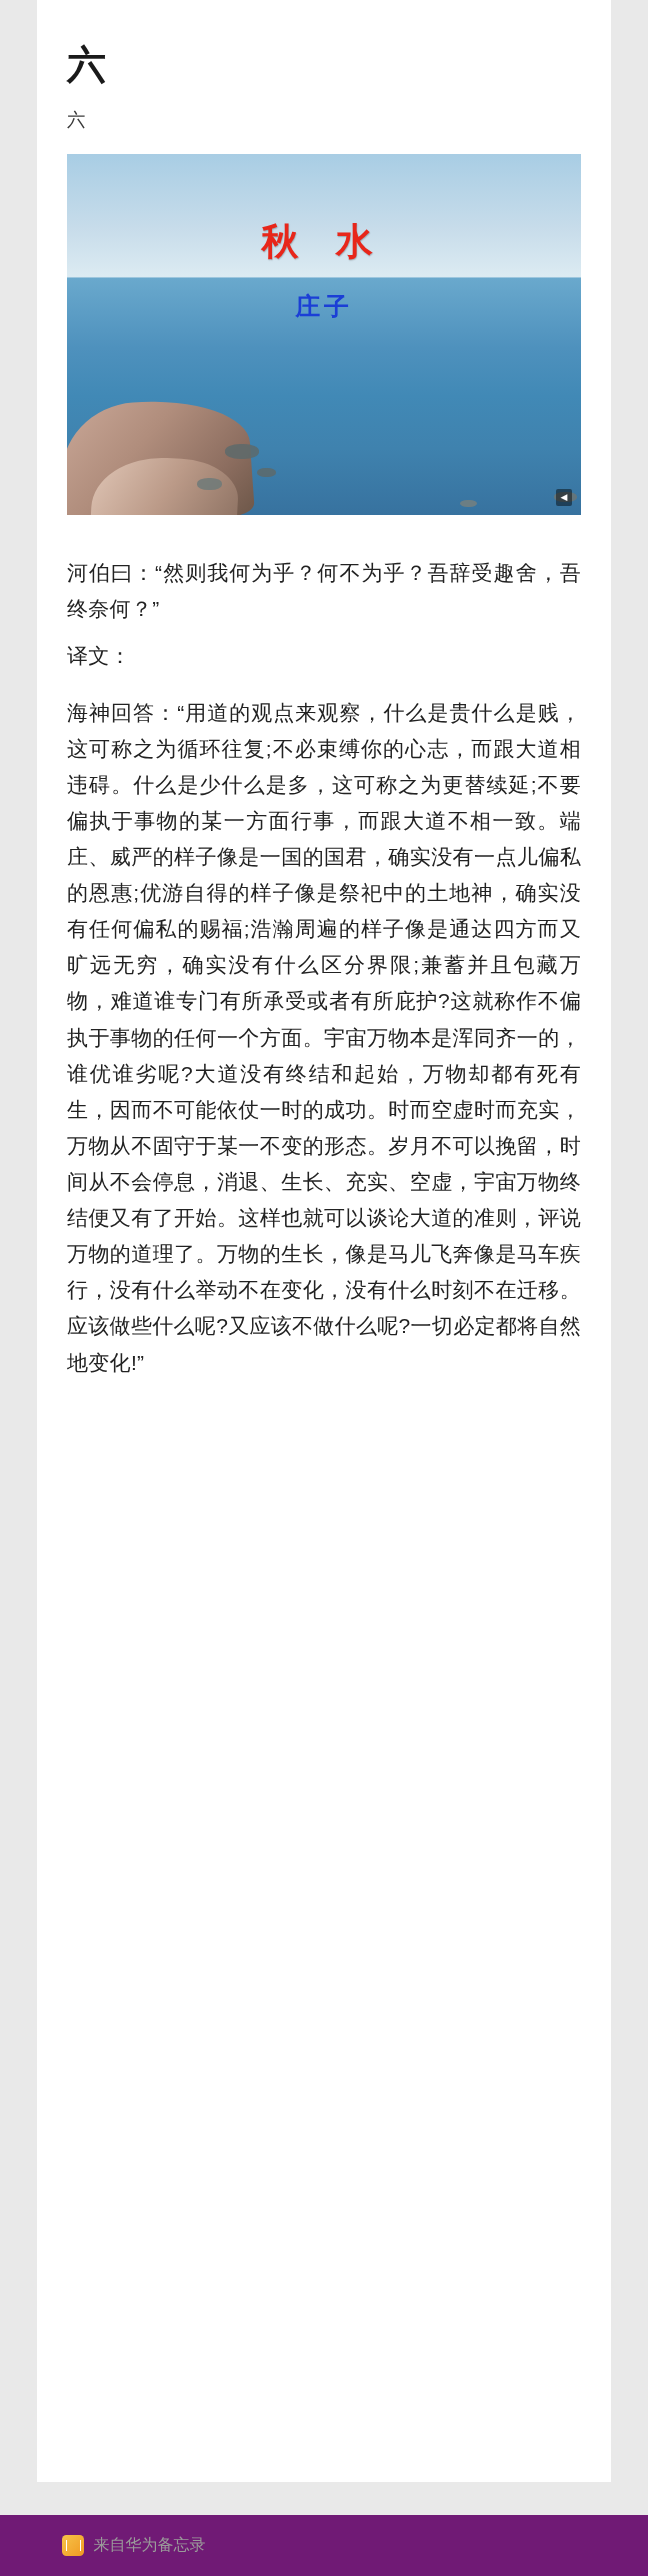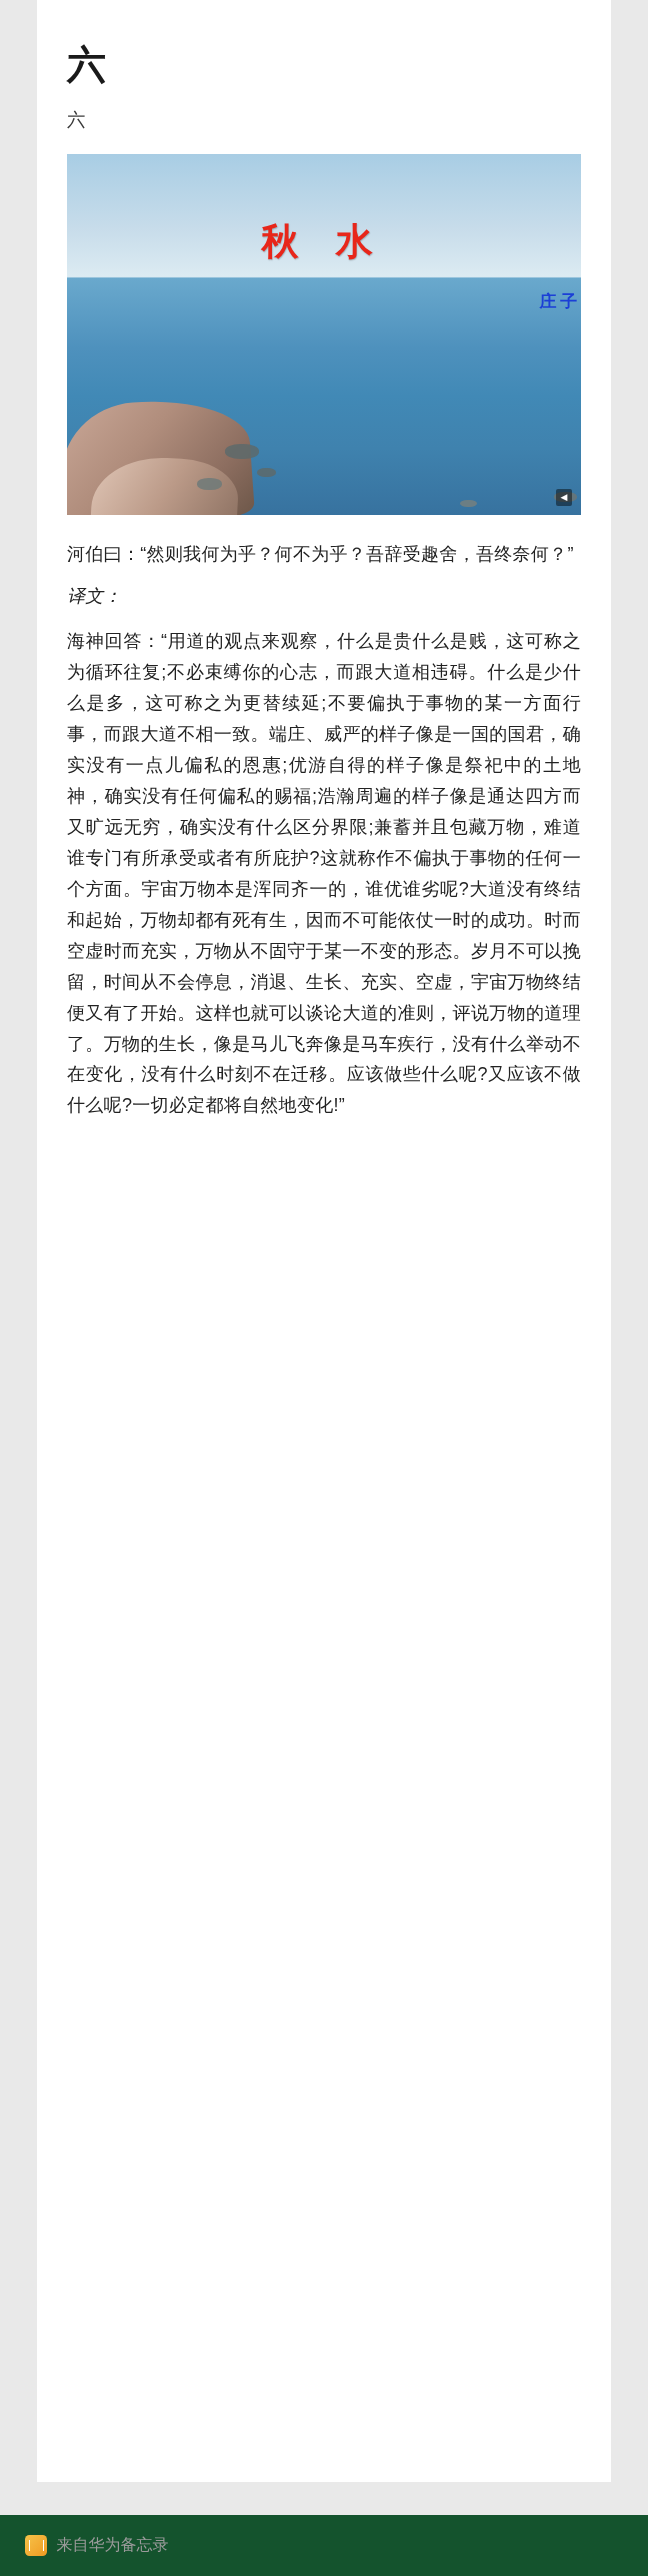--- a/index.html
+++ b/index.html
@@ -41,21 +41,21 @@
     font-size: 18.4px;
     color: #3a3a3a;
     margin: 0 0 21.5px 0;
     line-height: 1.3;
   }
   .hero {
     width: 100%;
     height: 361px;
     position: relative;
     overflow: hidden;
-    margin-bottom: 24px;
+    margin-bottom: 40px;
     background: linear-gradient(to bottom,
       #b9d7ea 0%,
       #cfe3ee 22%,
       #dfeaf0 33%,
       #7fb4d4 35%,
       #5d9ec6 45%,
       #4b8fbb 60%,
       #3f83b1 78%,
       #3a7aa8 100%);
   }
@@ -117,64 +117,63 @@
     font-size: 37px;
     font-weight: bold;
     color: #e8261a;
     letter-spacing: 14px;
     text-shadow: 0.6px 0.6px 1.3px rgba(0,0,0,.25);
   }
   .hero .hero-author {
     position: absolute;
     top: 136px;
     left: 0; right: 0;
-    text-align: right;
+    text-align: center;
     font-family: "Liberation Serif", serif;
-    font-size: 17px;
+    font-size: 25px;
     font-weight: bold;
     color: #1b3fd6;
     letter-spacing: 3.8px;
   }
   .hero .play-badge {
     position: absolute;
     right: 8.9px;
     bottom: 8.9px;
     width: 16.5px;
     height: 16.5px;
     background: rgba(0,0,0,.45);
     border-radius: 1.9px;
     display: flex;
     align-items: center;
     justify-content: center;
     color: #fff;
     font-size: 8.9px;
     line-height: 1;
   }
   .para {
-    font-size: 18px;
+    font-size: 21px;
     line-height: 1.72;
     color: #222;
     margin: 0 0 11.4px 0;
     text-align: justify;
     letter-spacing: 0.3px;
   }
   .para.label {
-    margin-bottom: 14px;
-    font-style: italic;
+    margin-bottom: 20px;
   }
   .footer-bar {
     position: absolute;
     left: 0;
     right: 0;
     bottom: 0;
     height: 61px;
-    background: #14532d;
+    background: #701a75;
     display: flex;
     align-items: center;
-    padding-left: 25px;
+    padding-left: 62px;
     box-sizing: border-box;
   }
   .footer-icon {
     width: 21.5px;
     height: 21.5px;
     border-radius: 4.4px;
     background: linear-gradient(135deg,#f6c34a 0%, #f09a22 100%);
     position: relative;
     margin-right: 10px;
     flex: none;

